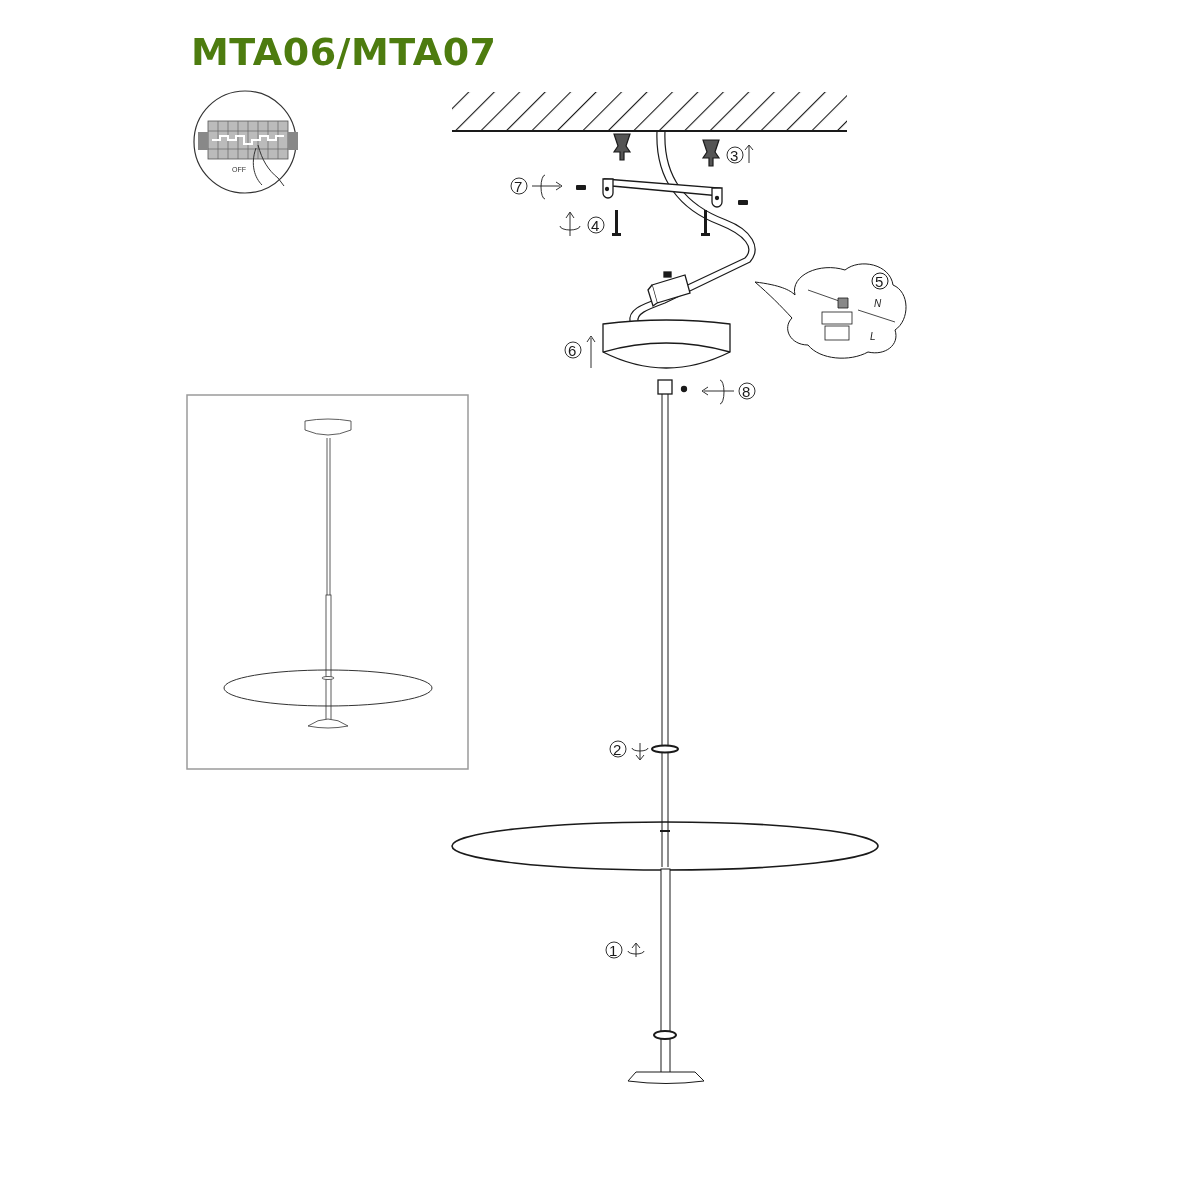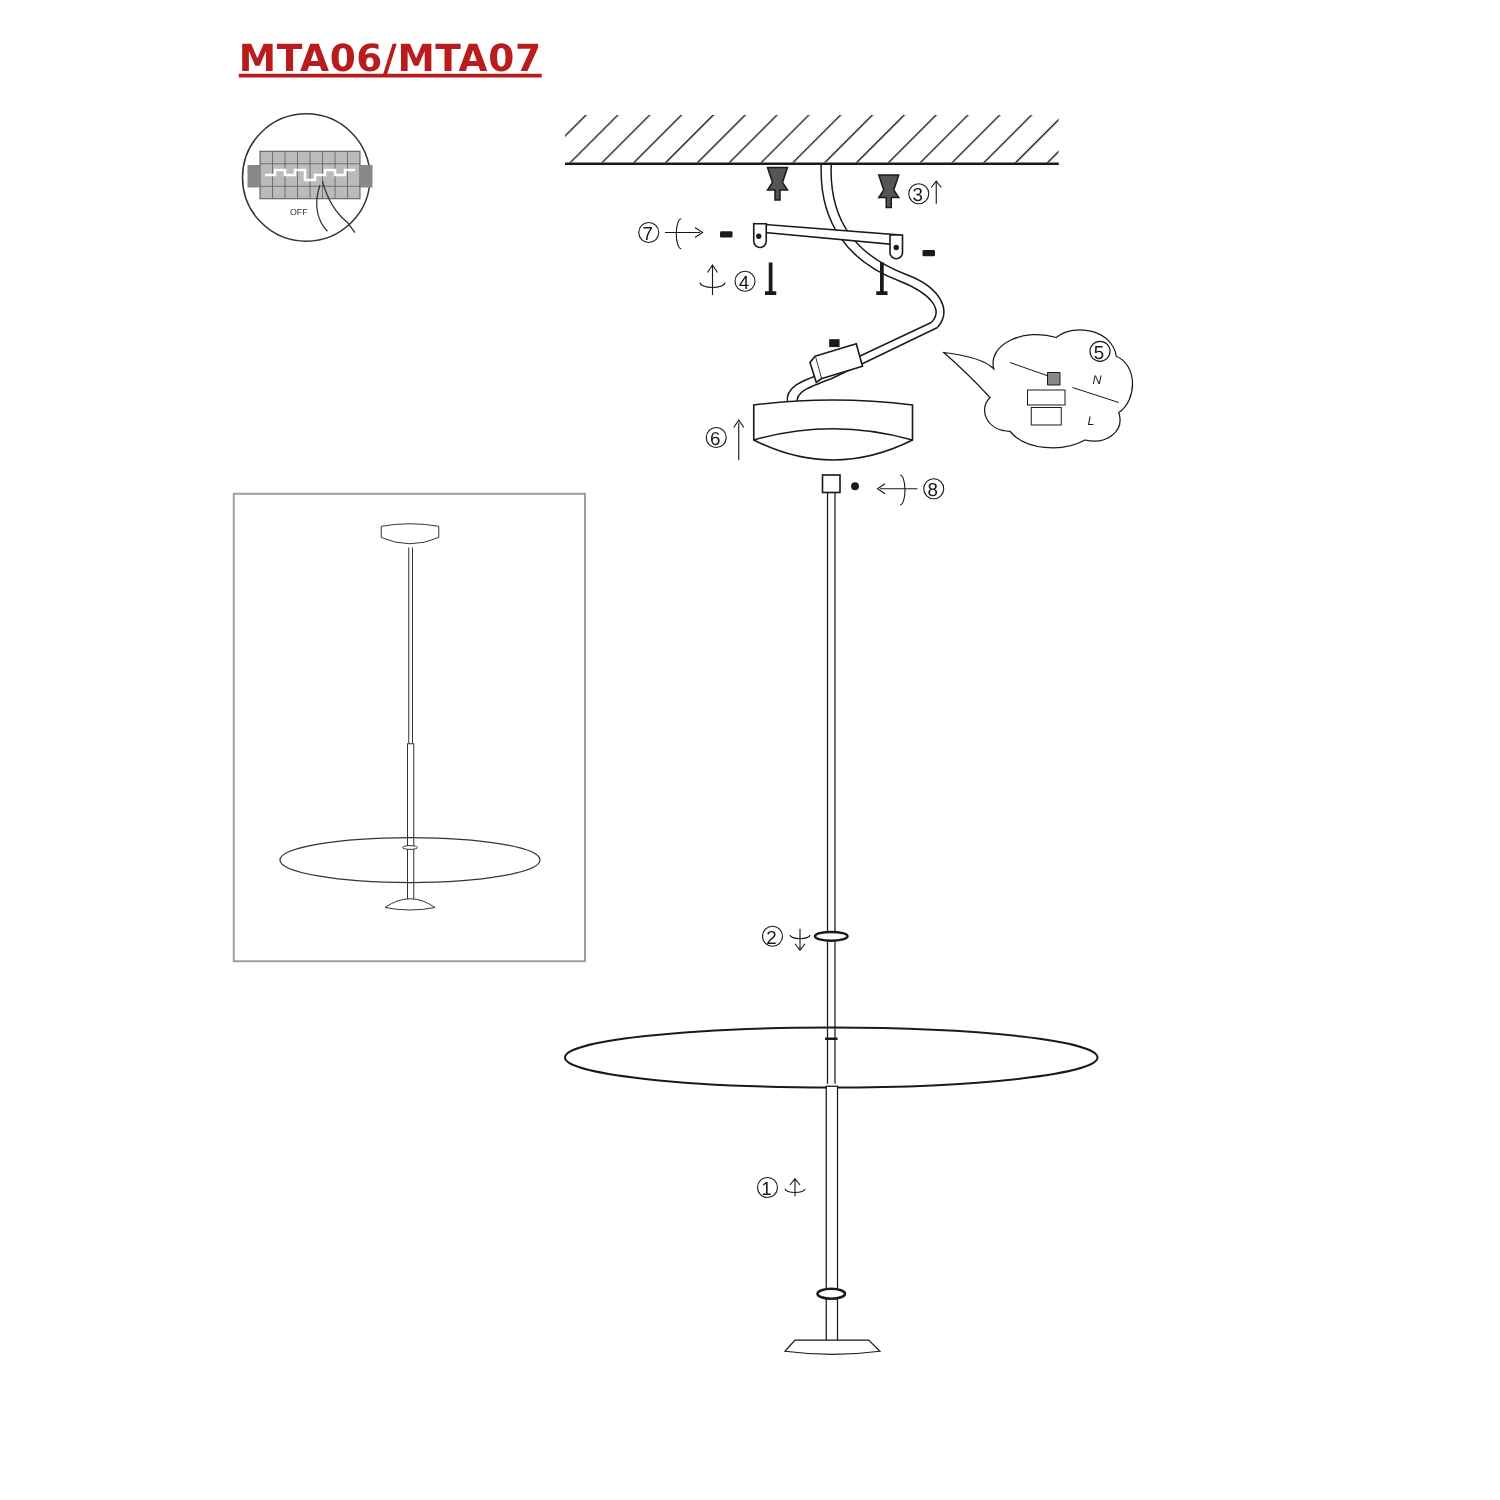--- a/index.html
+++ b/index.html
@@ -1,17 +1,17 @@
 <!DOCTYPE html>
 <html><head>
   <meta charset="utf-8">
   <style>
     html, body { margin:0; padding:0; background:#ffffff; }
     body { width:1200px; height:1200px; position:relative; overflow:hidden; font-family:"DejaVu Sans", sans-serif; }
-    .title { position:absolute; left:191px; top:30px; font-family:"DejaVu Sans", sans-serif; font-weight:bold; font-size:30px; color:#b91c1c; letter-spacing:0.5px;text-decoration:underline; }
+    .title { position:absolute; left:191px; top:30px; font-family:"DejaVu Sans", sans-serif; font-weight:bold; font-size:38px; color:#4d7c0f; letter-spacing:0.5px; }
     svg.main { position:absolute; left:0; top:0; }
     .step-label { font-family:"Liberation Sans", sans-serif; font-size:15px; fill:#1a1a1a; }
     .off-label { font-family:"Liberation Sans", sans-serif; font-size:7px; fill:#333; }
     .wire-label { font-family:"Liberation Sans", sans-serif; font-size:10px; font-style:italic; fill:#1a1a1a; }
   </style>
 </head>
 <body>
 
 <div class="title">MTA06/MTA07</div>
 

